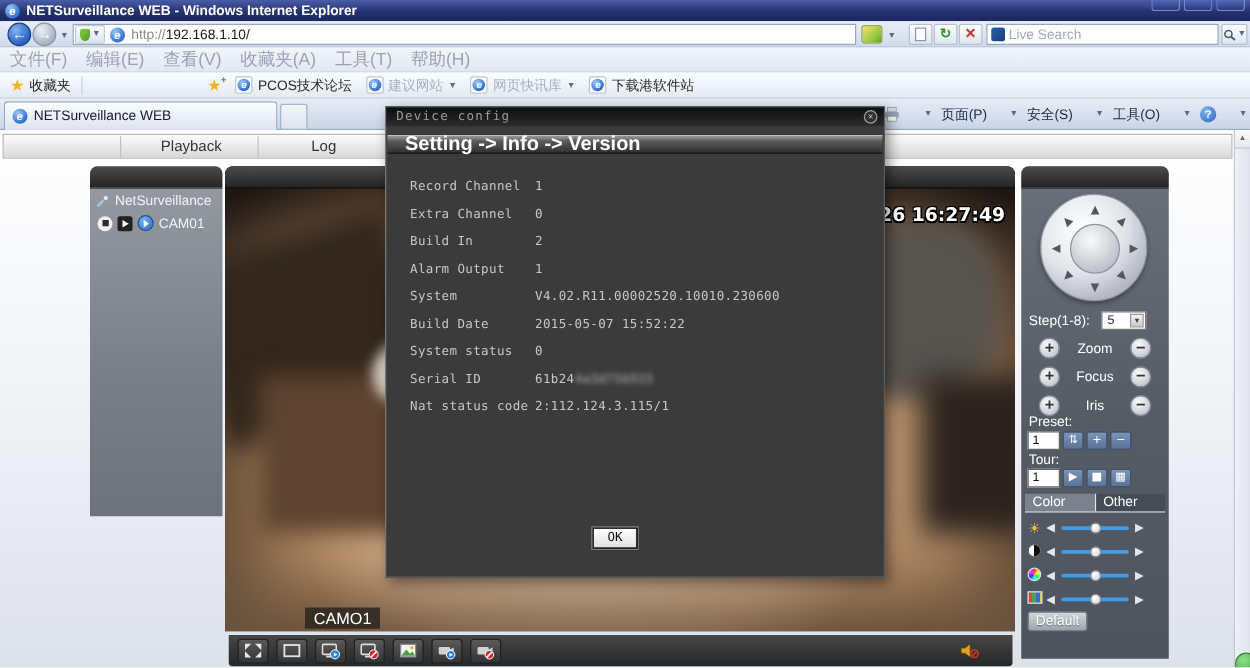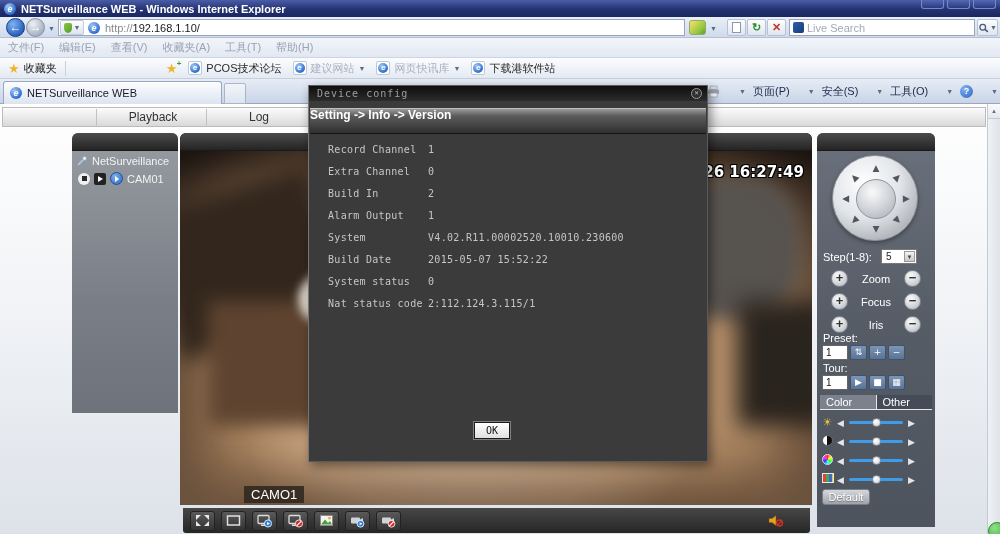--- a/index.html
+++ b/index.html
@@ -44,21 +44,21 @@
     border:1px solid #9aa6ba; display:flex; align-items:center; gap:3px; padding-left:3px; }
   .search-logo { width:11px; height:11px; border-radius:2px; background:linear-gradient(135deg,#2b5fae,#183c78); flex:none; }
   .search-input { border:none; outline:none; width:150px; font-size:11px; color:#444; background:transparent; }
   .search-input::placeholder { color:#a2aab8; }
   .mag-btn { position:absolute; left:977px; top:2px; width:21px; height:17px; background:linear-gradient(#fdfdfd,#dfe6f0);
     border:1px solid #b6c2d4; border-radius:2px; display:flex; align-items:center; justify-content:center; gap:1px; }
 
   .menubar { position:absolute; left:0; top:38px; width:1000px; height:20px;
     background:linear-gradient(#f2f5fa,#e2e8f2); border-bottom:1px solid #cdd5e2;
     display:flex; align-items:center; padding-left:8px; }
-  .menu-item { font-size:11px; color:#9aa3b5; margin-right:15px; }
+  .menu-item { font-size:14px; color:#9aa3b5; margin-right:15px; }
 
   .favbar { position:absolute; left:0; top:58px; width:1000px; height:21px;
     background:linear-gradient(#fbfcfe,#e4eaf3); border-bottom:1px solid #c8d0dd;
     display:flex; align-items:center; font-size:11px; padding-left:8px; }
   .star { color:#f0b428; font-size:13px; }
   .fav-btn-label { color:#222; margin-left:4px; }
   .fav-sep { width:1px; height:15px; background:#c8d0dc; margin:0 8px; }
   .add-star { position:relative; margin-left:92px; }
   .add-plus { position:absolute; right:-4px; top:-2px; color:#3a9e2f; font-size:8px; font-weight:bold; }
   .fav-item { display:flex; align-items:center; gap:4px; margin-left:11px; }
@@ -188,23 +188,23 @@
 
   
   .dialog { position:absolute; left:308px; top:85px; width:400px; height:377px; background:#3b3b3b;
     border:1px solid #5a5a5a; border-left-color:#777; box-shadow:3px 4px 10px rgba(0,0,0,.45); z-index:50;
     font-family:"DejaVu Sans Mono",monospace; }
   .dlg-title { position:absolute; left:0; top:0; width:100%; height:15px;
     background:linear-gradient(#0e0e0e,#2c2c2c); color:#9d9d9d; font-size:10px; letter-spacing:1px;
     line-height:15px; padding-left:8px; }
   .dlg-close { position:absolute; right:5px; top:2px; width:11px; height:11px; border-radius:50%;
     background:#303030; border:1px solid #9a9a9a; color:#c8c8c8; font-size:7px; line-height:9px; text-align:center; }
-  .dlg-crumb { position:absolute; left:1px; top:22px; width:396px; height:26px;
+  .dlg-crumb { position:absolute; left:1px; top:22px; width:396px; height:15px;
     background:linear-gradient(#9a9a9a,#5a5a5a 30%,#303030); border-top:1px solid #c0c0c0; border-bottom:1px solid #141414;
-    color:#fff; font-family:"Liberation Sans",sans-serif; font-size:12px; font-weight:bold; line-height:13px; padding-left:0; }
+    color:#fff; font-family:"Liberation Sans",sans-serif; font-size:16px; font-weight:bold; line-height:13px; padding-left:14px; }
   .dlg-rows { position:absolute; left:19px; top:58px; }
   .dlg-row { height:22px; font-size:10px; color:#c6c6c6; letter-spacing:.3px; }
   .dlg-row .lab { display:inline-block; width:100px; }
   .blurred { filter:blur(2px); opacity:.85; }
   .ok-btn { position:absolute; left:165px; top:336px; width:36px; height:17px;
     background:linear-gradient(#ffffff,#e0e0e0); border:1px solid #1a1a1a; box-shadow:0 0 0 1px #808080;
     color:#111; font-size:10px; text-align:center; line-height:15px; }
 </style>
 </head>
 <body>
@@ -559,18 +559,19 @@
     <span class="dlg-close">✕</span>
     <div class="dlg-crumb">Setting -&gt; Info -&gt; Version</div>
     <div class="dlg-rows">
       <div class="dlg-row"><span class="lab">Record Channel</span><span>1</span></div>
       <div class="dlg-row"><span class="lab">Extra Channel</span><span>0</span></div>
       <div class="dlg-row"><span class="lab">Build In</span><span>2</span></div>
       <div class="dlg-row"><span class="lab">Alarm Output</span><span>1</span></div>
       <div class="dlg-row"><span class="lab">System</span><span>V4.02.R11.00002520.10010.230600</span></div>
       <div class="dlg-row"><span class="lab">Build Date</span><span>2015-05-07 15:52:22</span></div>
       <div class="dlg-row"><span class="lab">System status</span><span>0</span></div>
+      <div class="dlg-row"><span class="lab">Serial ID</span><span>61b24</span><span class="blurred">4a3d75b933</span></div>
       <div class="dlg-row"><span class="lab">Nat status code</span><span>2:112.124.3.115/1</span></div>
     </div>
     <div class="ok-btn">OK</div>
   </div>
 
 </div>
 
 </body></html>

